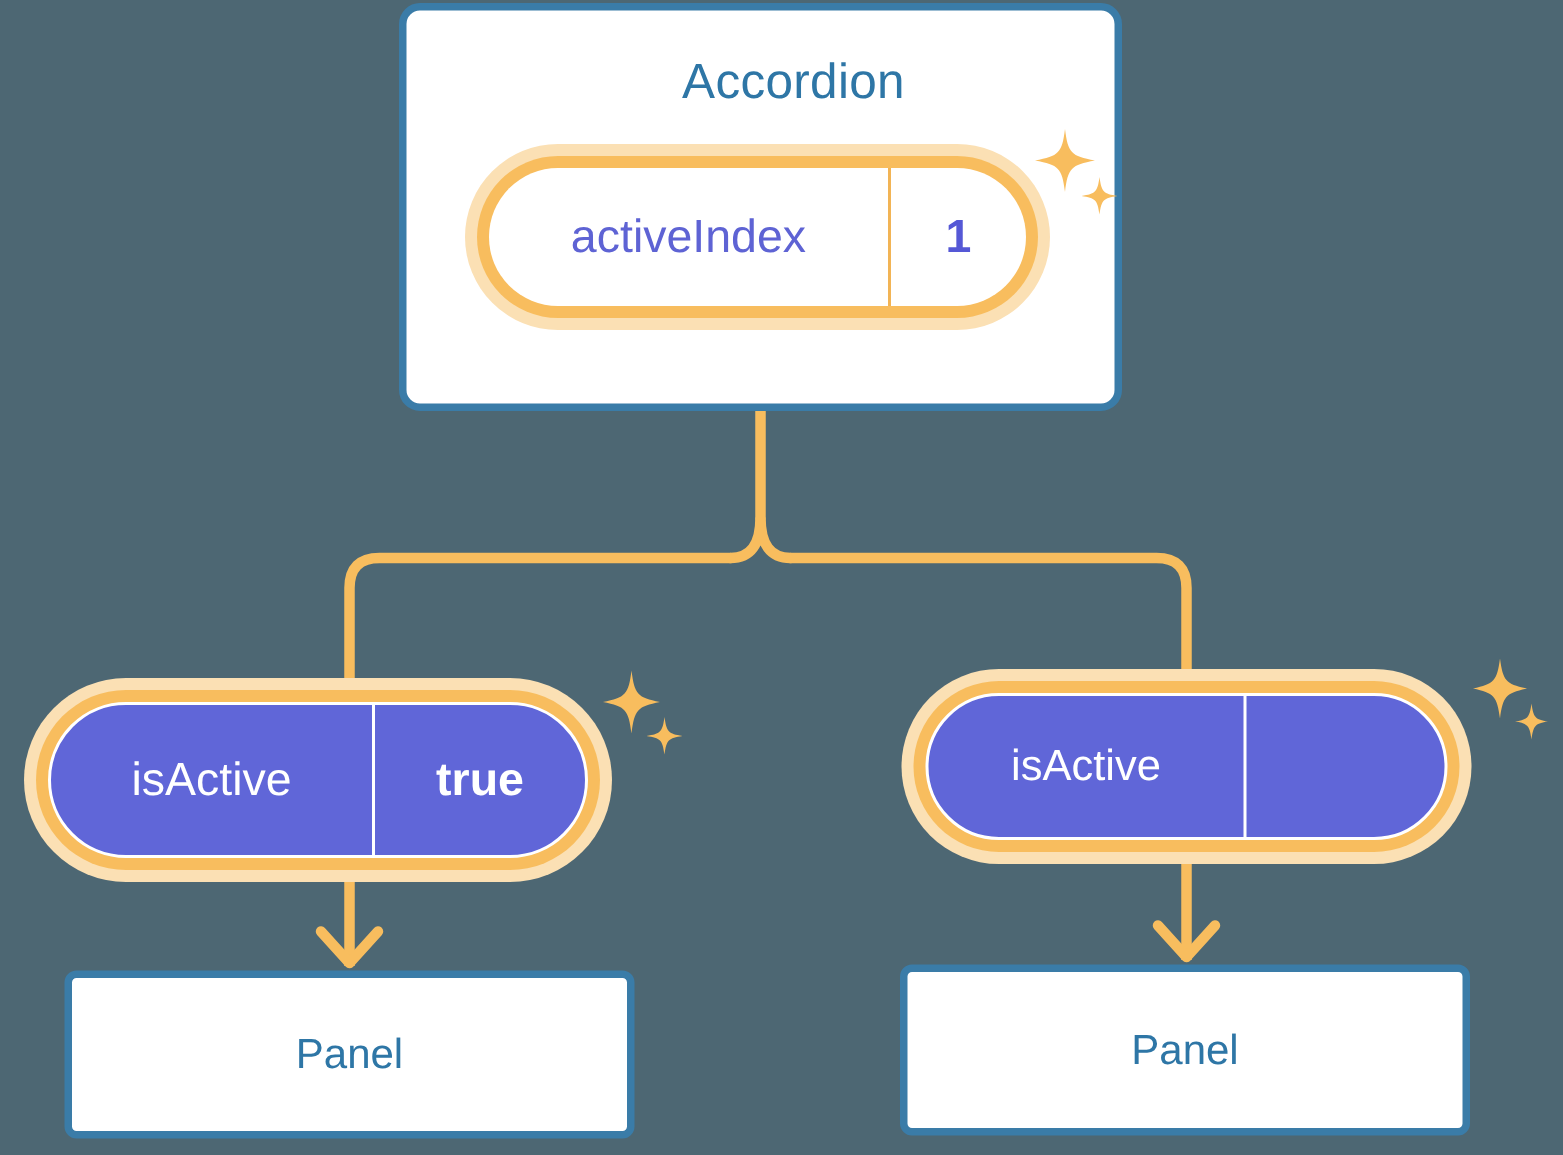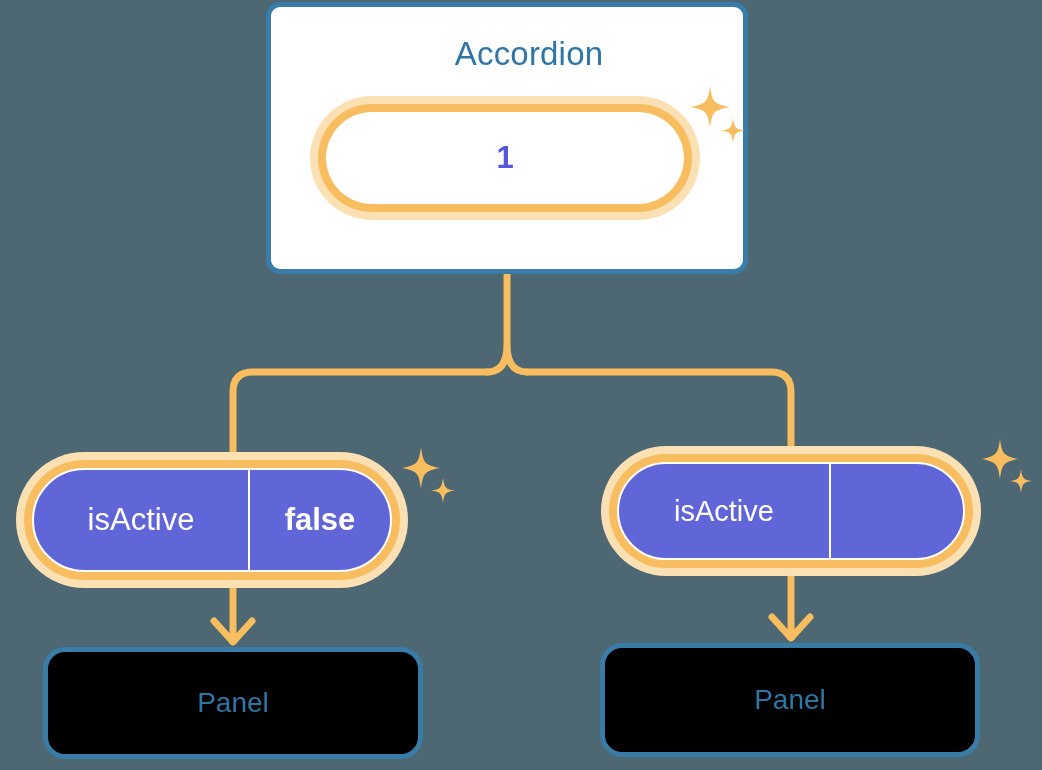--- a/index.html
+++ b/index.html
@@ -53,23 +53,23 @@
     text-align: center;
     color: #2e76a6;
     font-size: 33px;
     letter-spacing: .2px;
     margin-left: 44px;
   }
 
   
   .panel-card {
     position: absolute;
-    background: #000000;
+    background: #ffffff;
     border: 5px solid #3a7ca8;
-    border-radius: 22px;
+    border-radius: 8px;
     box-sizing: border-box;
     display: flex;
     align-items: center;
     justify-content: center;
   }
   .panel-label {
     color: #2e76a6;
     font-size: 28px;
   }
   #panel-left  { left: 43px;  top: 647px; width: 380px; height: 112px; }
@@ -192,35 +192,36 @@
     <path d="M 772 617 L 791 638 L 810 617" fill="none" stroke="#f8bd5e" stroke-width="7" stroke-linecap="round" stroke-linejoin="round"></path>
   </svg>
 
   <div class="card" id="accordion-card">
     <div class="card-title">Accordion</div>
   </div>
 
   <div class="pill-wrap" id="pill-activeindex">
     <div class="pill-ring">
       <div class="pill-inner">
+        <div class="pill-key">activeIndex</div>
         <div class="pill-val">1</div>
       </div>
     </div>
   </div>
 
   <svg class="sparkle" style="left:688px; top:82px;" width="60" height="64" viewBox="0 0 60 64">
     <path d="M22 4 C24 20 26 22 42 25 C26 28 24 30 22 46 C20 30 18 28 2 25 C18 22 20 20 22 4 Z" fill="#f8bd5e"></path>
     <path d="M45 36 C46.4 46 47.6 47.2 57 48.6 C47.6 50 46.4 51.2 45 61 C43.6 51.2 42.4 50 33 48.6 C42.4 47.2 43.6 46 45 36 Z" fill="#f8bd5e"></path>
   </svg>
 
   <div class="pill-wrap pill-purple" id="pill-isactive-false">
     <div class="pill-ring">
       <div class="pill-inner">
         <div class="pill-key">isActive</div>
-        <div class="pill-val">false</div>
+        <div class="pill-val">true</div>
       </div>
     </div>
   </div>
 
   <svg class="sparkle" style="left:400px; top:444px;" width="58" height="62" viewBox="0 0 58 62">
     <path d="M21 3 C23 19 25 21 40 24 C25 27 23 29 21 45 C19 29 17 27 2 24 C17 21 19 19 21 3 Z" fill="#f8bd5e"></path>
     <path d="M43 34 C44.4 44 45.6 45.2 55 46.6 C45.6 48 44.4 49.2 43 59 C41.6 49.2 40.4 48 31 46.6 C40.4 45.2 41.6 44 43 34 Z" fill="#f8bd5e"></path>
   </svg>
 
   <div class="panel-card" id="panel-left">

